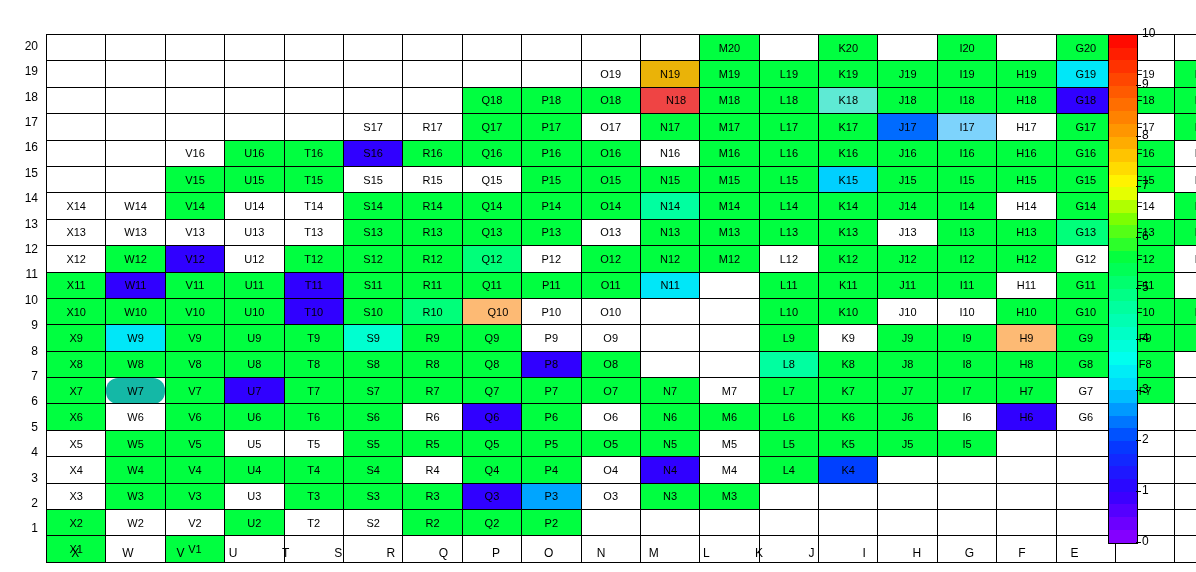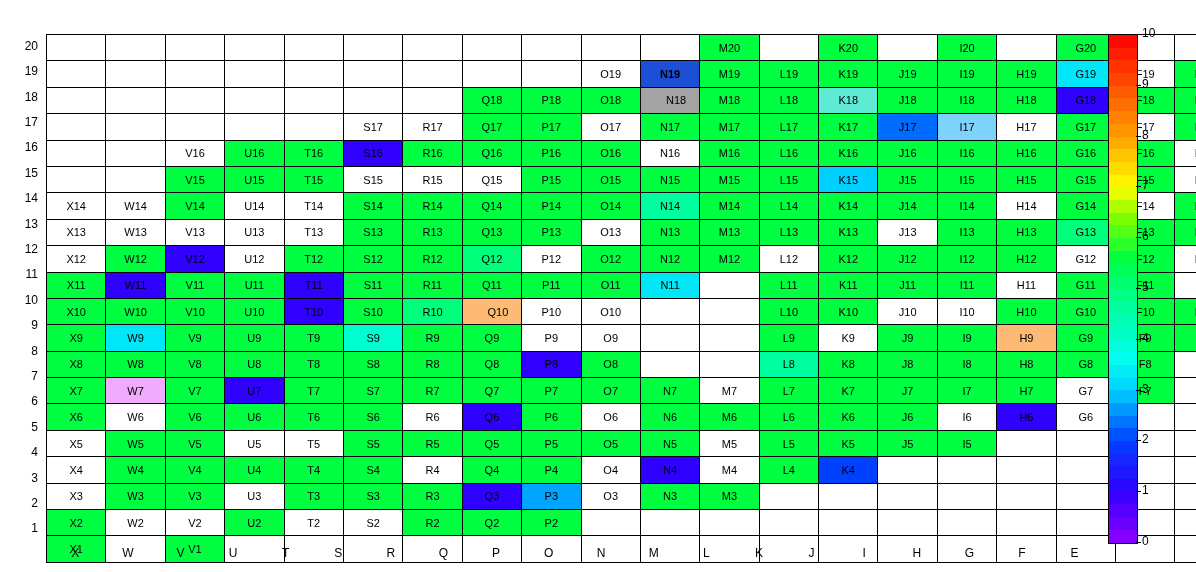--- a/index.html
+++ b/index.html
@@ -55,21 +55,21 @@
             <td style="background: rgb(255, 255, 255);"></td>
             <td style="background: rgb(255, 255, 255);"></td>
             <td style="background: rgb(255, 255, 255);"></td>
             <td style="background: rgb(255, 255, 255);"></td>
             <td style="background: rgb(255, 255, 255);"></td>
             <td style="background: rgb(255, 255, 255);"></td>
             <td style="background: rgb(255, 255, 255);"></td>
             <td style="background: rgb(255, 255, 255);"></td>
             <td style="background: rgb(255, 255, 255);"></td>
             <td style="background: rgb(255, 255, 255);">O19</td>
-            <td style="background: #1d4ed8; font-weight: bold;">N19</td>
+            <td style="background: #eab308;">N19</td>
             <td style="background: rgb(0, 255, 64);">M19</td>
             <td style="background: rgb(0, 255, 64);">L19</td>
             <td style="background: rgb(0, 255, 64);">K19</td>
             <td style="background: rgb(0, 255, 64);">J19</td>
             <td style="background: rgb(0, 255, 64);">I19</td>
             <td style="background: rgb(0, 255, 64);">H19</td>
             <td style="background: rgb(0, 231, 248);">G19</td>
             <td style="background: rgb(255, 255, 255);">F19</td>
             <td style="background: rgb(0, 255, 64);">E19</td>
           </tr>
@@ -77,21 +77,21 @@
             <td style="background: rgb(255, 255, 255);"></td>
             <td style="background: rgb(255, 255, 255);"></td>
             <td style="background: rgb(255, 255, 255);"></td>
             <td style="background: rgb(255, 255, 255);"></td>
             <td style="background: rgb(255, 255, 255);"></td>
             <td style="background: rgb(255, 255, 255);"></td>
             <td style="background: rgb(255, 255, 255);"></td>
             <td style="background: rgb(0, 255, 64);">Q18</td>
             <td style="background: rgb(0, 255, 64);">P18</td>
             <td style="background: rgb(0, 255, 64);">O18</td>
-            <td style="background: #a3a3a3; padding-left: 12px;">N18</td>
+            <td style="background: #ef4444; padding-left: 12px;">N18</td>
             <td style="background: rgb(0, 255, 64);">M18</td>
             <td style="background: rgb(0, 255, 64);">L18</td>
             <td style="background: #5eead4;">K18</td>
             <td style="background: rgb(0, 255, 64);">J18</td>
             <td style="background: rgb(0, 255, 64);">I18</td>
             <td style="background: rgb(0, 255, 64);">H18</td>
             <td style="background: rgb(48, 0, 255);">G18</td>
             <td style="background: rgb(0, 255, 64);">F18</td>
             <td style="background: rgb(0, 255, 64);">E18</td>
           </tr>
@@ -310,21 +310,21 @@
             <td style="background: rgb(0, 255, 64);">K8</td>
             <td style="background: rgb(0, 255, 64);">J8</td>
             <td style="background: rgb(0, 255, 64);">I8</td>
             <td style="background: rgb(0, 255, 64);">H8</td>
             <td style="background: rgb(0, 255, 64);">G8</td>
             <td style="background: rgb(0, 255, 64);">F8</td>
             <td style="background: rgb(255, 255, 255);"></td>
           </tr>
           <tr>
             <td style="background: rgb(0, 255, 64);">X7</td>
-            <td style="background: #f0abfc;">W7</td>
+            <td style="background: #14b8a6; border-radius: 12px;">W7</td>
             <td style="background: rgb(0, 255, 64);">V7</td>
             <td style="background: rgb(48, 0, 255);">U7</td>
             <td style="background: rgb(0, 255, 64);">T7</td>
             <td style="background: rgb(0, 255, 64);">S7</td>
             <td style="background: rgb(0, 255, 64);">R7</td>
             <td style="background: rgb(0, 255, 64);">Q7</td>
             <td style="background: rgb(0, 255, 64);">P7</td>
             <td style="background: rgb(0, 255, 64);">O7</td>
             <td style="background: rgb(0, 255, 64);">N7</td>
             <td style="background: rgb(255, 255, 255);">M7</td>

